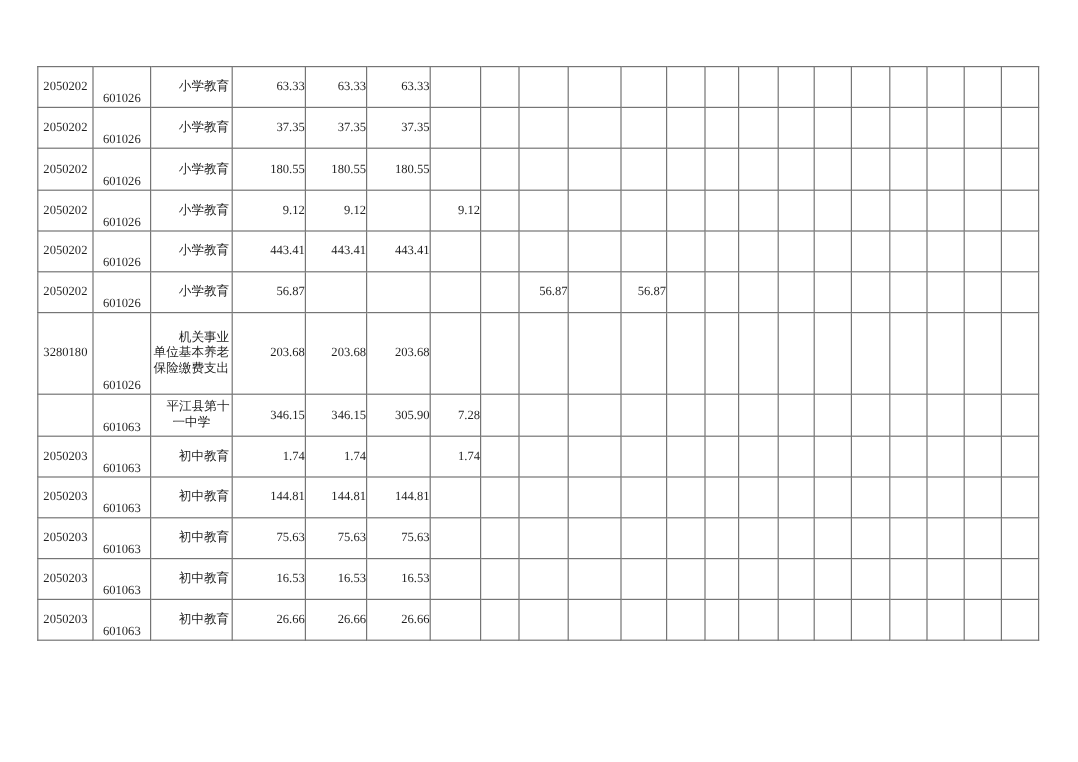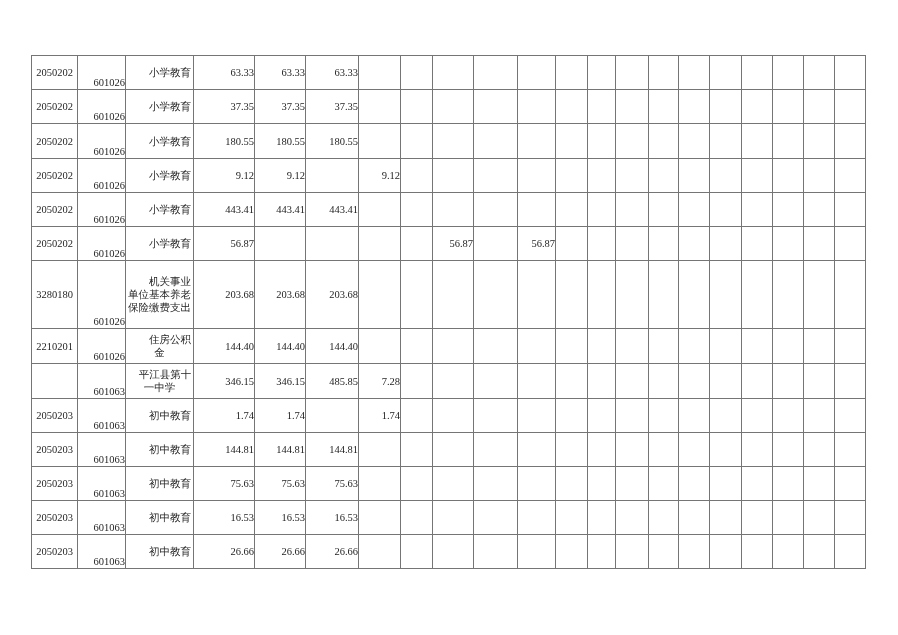--- a/index.html
+++ b/index.html
@@ -31,21 +31,21 @@
     overflow: hidden;
     line-height: 13px;
     background: #ffffff;
   }
   td.code1 {
     text-align: center;
     vertical-align: middle;
     padding-bottom: 8px;
   }
   td.code2 {
-    text-align: right;
+    text-align: center;
     vertical-align: bottom;
     padding-bottom: 3px;
   }
   td.desc {
     vertical-align: middle;
     padding: 1px 3px;
     word-break: break-all;
     text-align: center;
   }
   td.desc.ind1 { text-indent: 11px; }
@@ -241,49 +241,26 @@
           <td class="num"></td>
           <td class="num"></td>
           <td class="num"></td>
           <td class="num"></td>
           <td class="num"></td>
           <td class="num"></td>
           <td class="num"></td>
           <td class="num"></td>
         </tr>
         <tr style="height: 35px;">
-          <td class="code1">2210201</td>
-          <td class="code2">601026</td>
-          <td class="desc ind2">住房公积金</td>
-          <td class="num">144.40</td>
-          <td class="num">144.40</td>
-          <td class="num">144.40</td>
-          <td class="num"></td>
-          <td class="num"></td>
-          <td class="num"></td>
-          <td class="num"></td>
-          <td class="num"></td>
-          <td class="num"></td>
-          <td class="num"></td>
-          <td class="num"></td>
-          <td class="num"></td>
-          <td class="num"></td>
-          <td class="num"></td>
-          <td class="num"></td>
-          <td class="num"></td>
-          <td class="num"></td>
-          <td class="num"></td>
-        </tr>
-        <tr style="height: 35px;">
           <td class="code1"></td>
           <td class="code2">601063</td>
           <td class="desc ind1">平江县第十一中学</td>
           <td class="num">346.15</td>
           <td class="num">346.15</td>
-          <td class="num">485.85</td>
+          <td class="num">305.90</td>
           <td class="num">7.28</td>
           <td class="num"></td>
           <td class="num"></td>
           <td class="num"></td>
           <td class="num"></td>
           <td class="num"></td>
           <td class="num"></td>
           <td class="num"></td>
           <td class="num"></td>
           <td class="num"></td>

